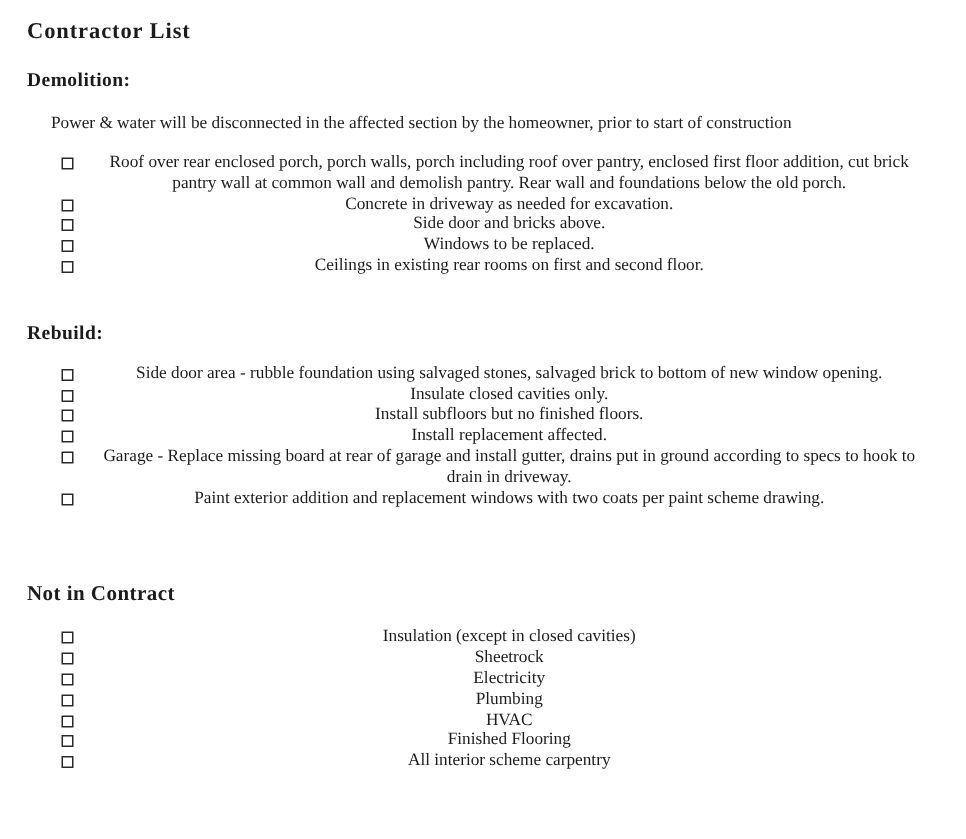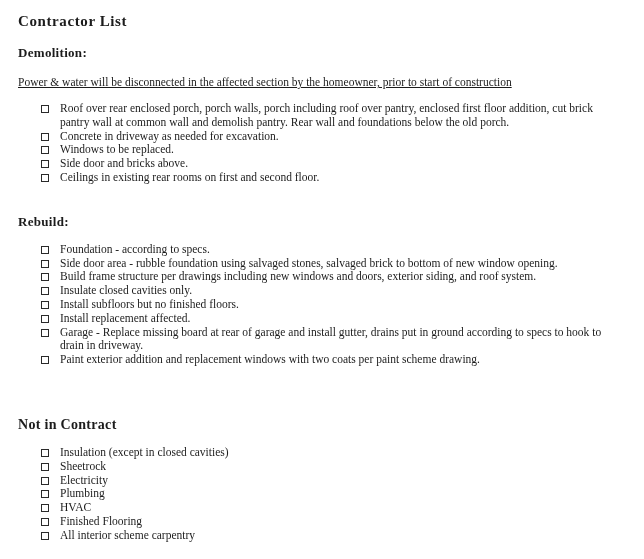--- a/index.html
+++ b/index.html
@@ -31,28 +31,28 @@
     font-weight: bold;
     margin: 0;
     letter-spacing: 0.3px;
     font-family: Liberation Serif, serif;
   }
   #sections .section:nth-of-type(1) h2 { margin-top: 15px; }
   #sections .section:nth-of-type(2) h2 { margin-top: 29px; }
   #sections .section:nth-of-type(3) h2 { margin-top: 50px; font-size: 14px; }
   .section .intro {
     font-size: 11.5px;
-    margin: 14px 0 0 0;
+    margin: 14px 0 0 16px;
     line-height: 14px;
-    text-decoration: underline;
   }
   .section ul {
     list-style: none;
     margin: 13px 0 0 0;
     padding: 0 0 0 23px;
+    text-align: center;
   }
   .section li {
     display: flex;
     align-items: flex-start;
     font-size: 11.5px;
     line-height: 13.8px;
     margin: 0;
     max-width: 578px;
   }
   .cb {
@@ -81,46 +81,38 @@
           <li>
             <span class="cb"></span>
             <span class="li-text">Roof over rear enclosed porch, porch walls, porch including roof over pantry, enclosed first floor addition, cut brick pantry wall at common wall and demolish pantry.  Rear wall and foundations below the old porch.</span>
           </li>
           <li>
             <span class="cb"></span>
             <span class="li-text">Concrete in driveway as needed for excavation.</span>
           </li>
           <li>
             <span class="cb"></span>
-            <span class="li-text">Windows to be replaced.</span>
+            <span class="li-text">Side door and bricks above.</span>
           </li>
           <li>
             <span class="cb"></span>
-            <span class="li-text">Side door and bricks above.</span>
+            <span class="li-text">Windows to be replaced.</span>
           </li>
           <li>
             <span class="cb"></span>
             <span class="li-text">Ceilings in existing rear rooms on first and second floor.</span>
           </li>
         </ul>
       </section>
       <section class="section">
         <h2>Rebuild:</h2>
         <ul>
           <li>
             <span class="cb"></span>
-            <span class="li-text">Foundation - according to specs.</span>
-          </li>
-          <li>
-            <span class="cb"></span>
             <span class="li-text">Side door area - rubble foundation using salvaged stones, salvaged brick to bottom of new window opening.</span>
-          </li>
-          <li>
-            <span class="cb"></span>
-            <span class="li-text">Build frame structure per drawings including new windows and doors, exterior siding, and roof system.</span>
           </li>
           <li>
             <span class="cb"></span>
             <span class="li-text">Insulate closed cavities only.</span>
           </li>
           <li>
             <span class="cb"></span>
             <span class="li-text">Install subfloors but no finished floors.</span>
           </li>
           <li>

